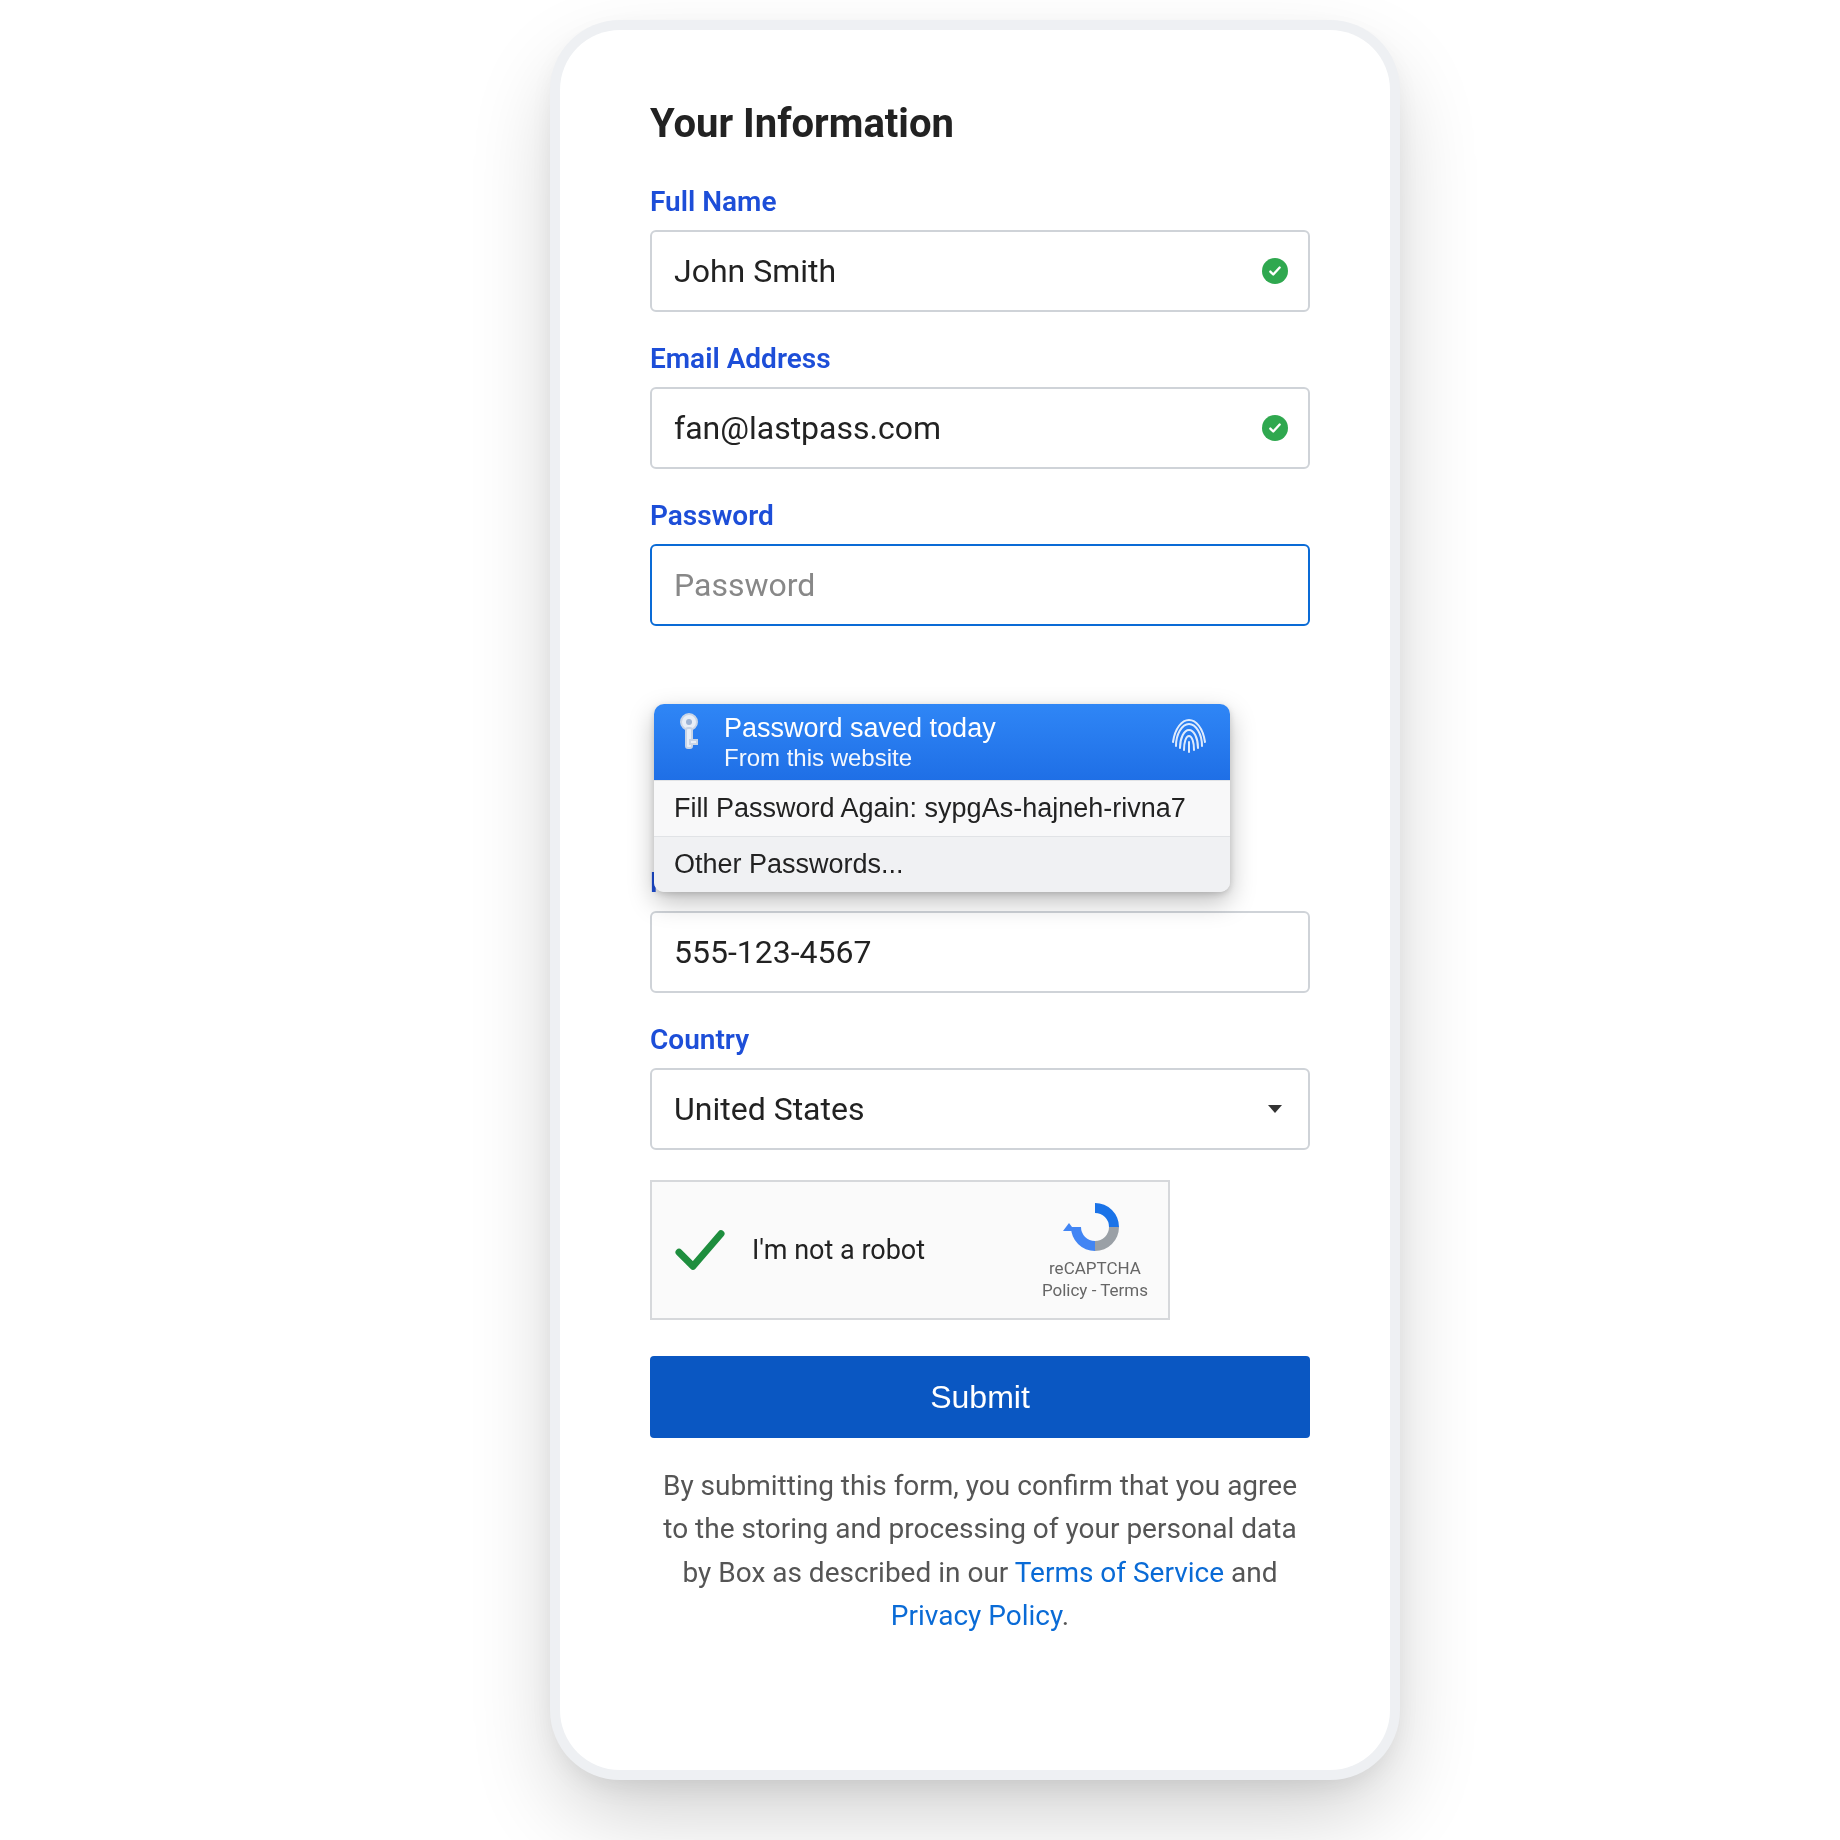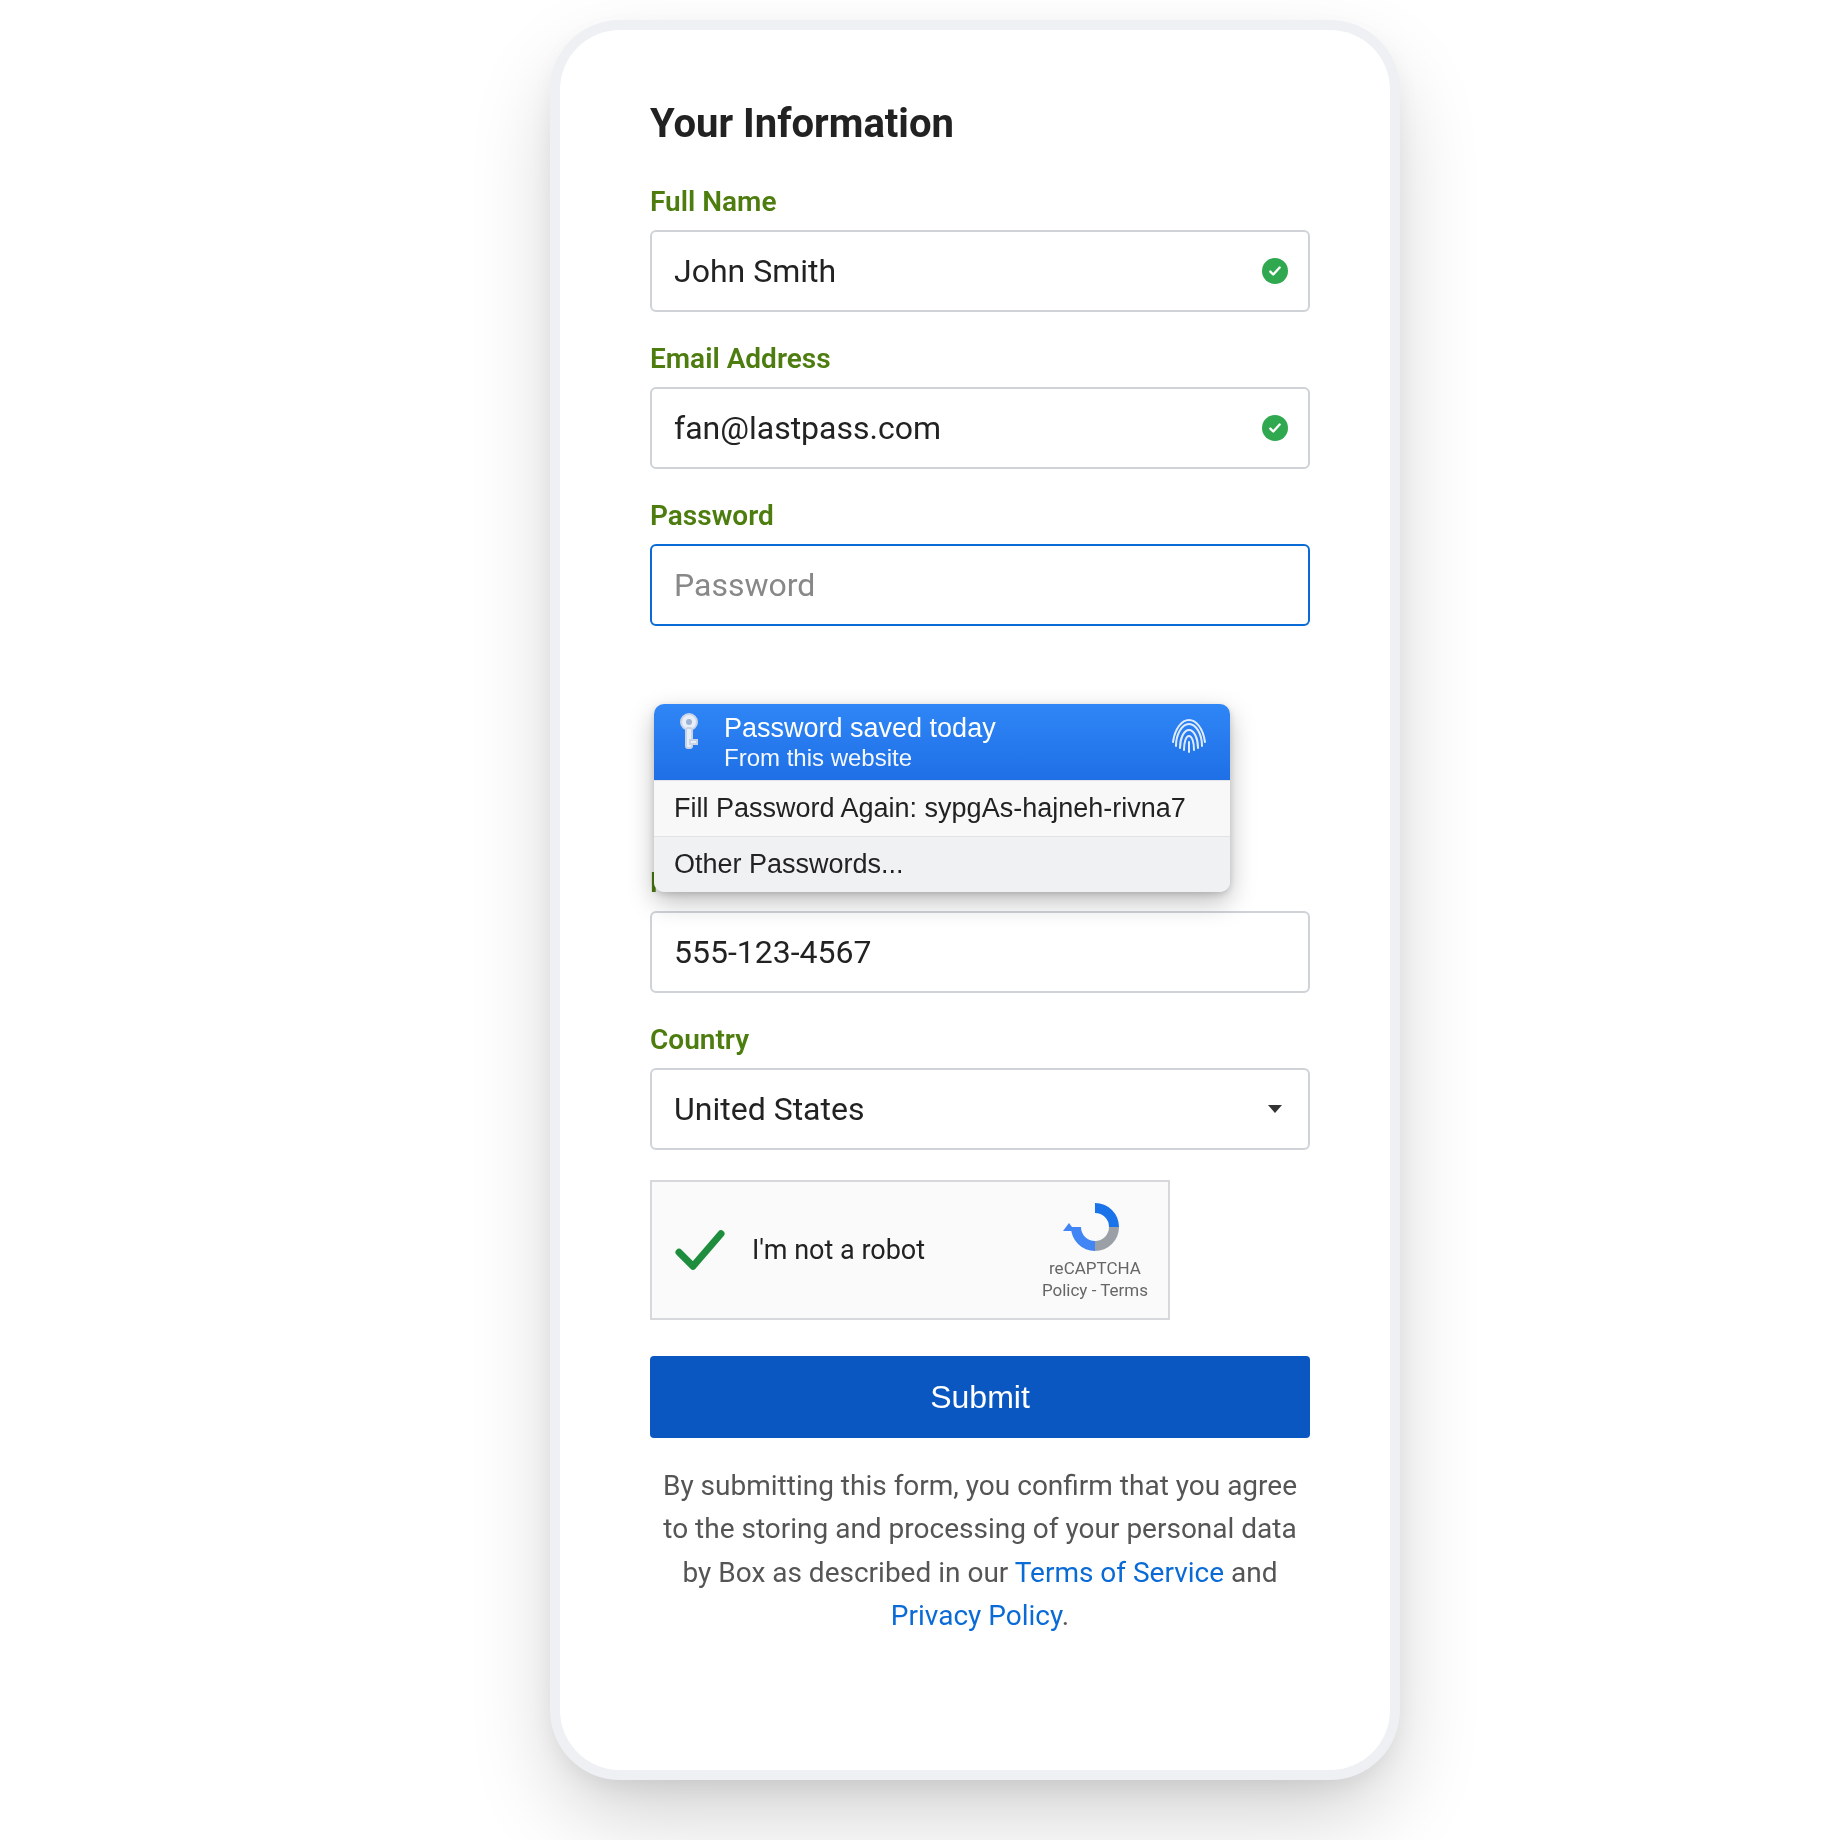--- a/index.html
+++ b/index.html
@@ -35,21 +35,21 @@
   h2.page-title {
     font-size: 40px;
     font-weight: 700;
     color: #222;
     margin-bottom: 38px;
   }
   .field { margin-bottom: 30px; position: relative; }
   .label {
     font-size: 28px;
     font-weight: 600;
-    color: #4d7c0f;
+    color: #1d4ed8;
     margin-bottom: 12px;
     display: block;
   }
   .input {
     width: 100%;
     height: 82px;
     border: 2px solid #cfd3d8;
     border-radius: 6px;
     background: #fff;
     font-size: 32px;

